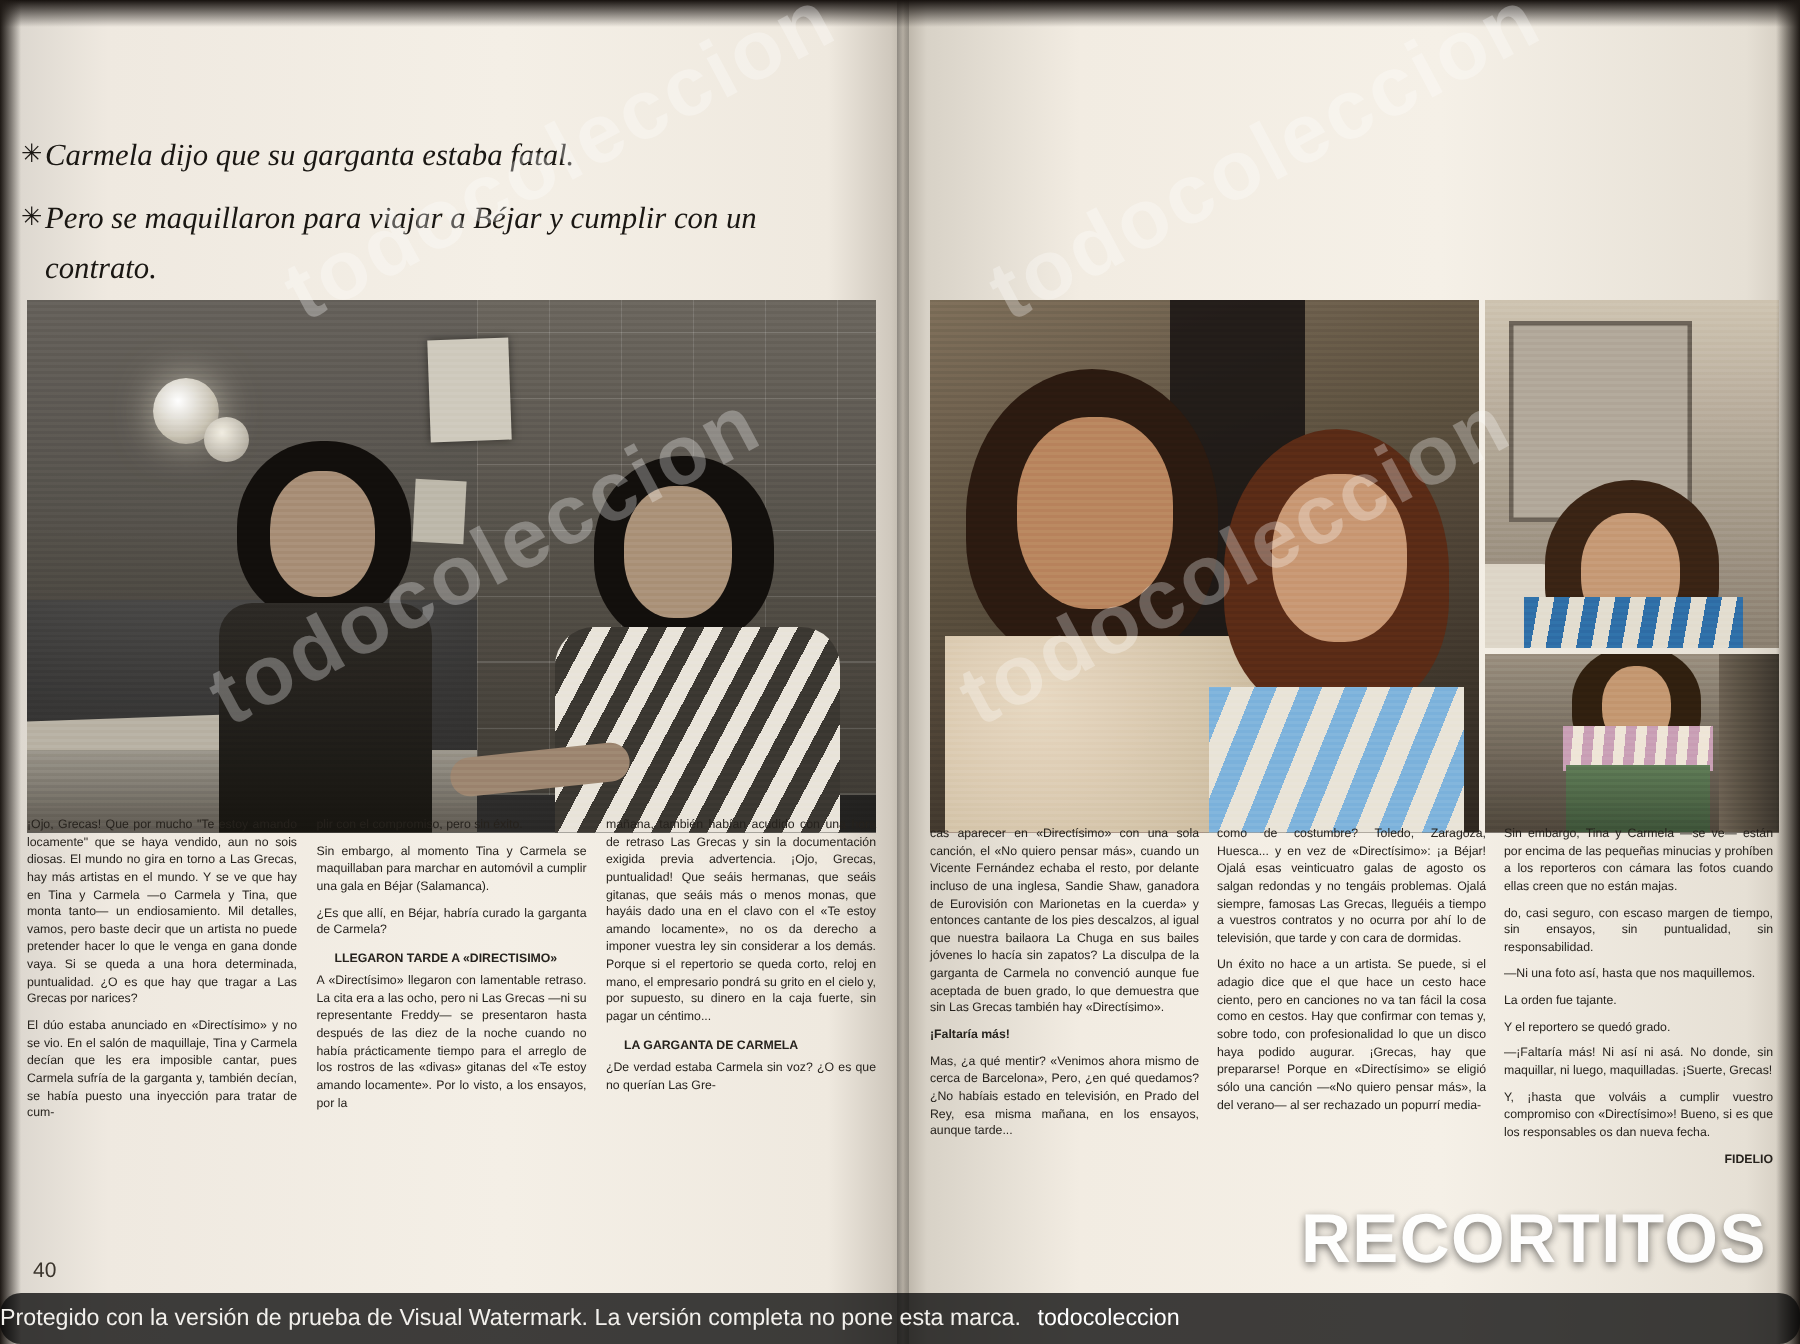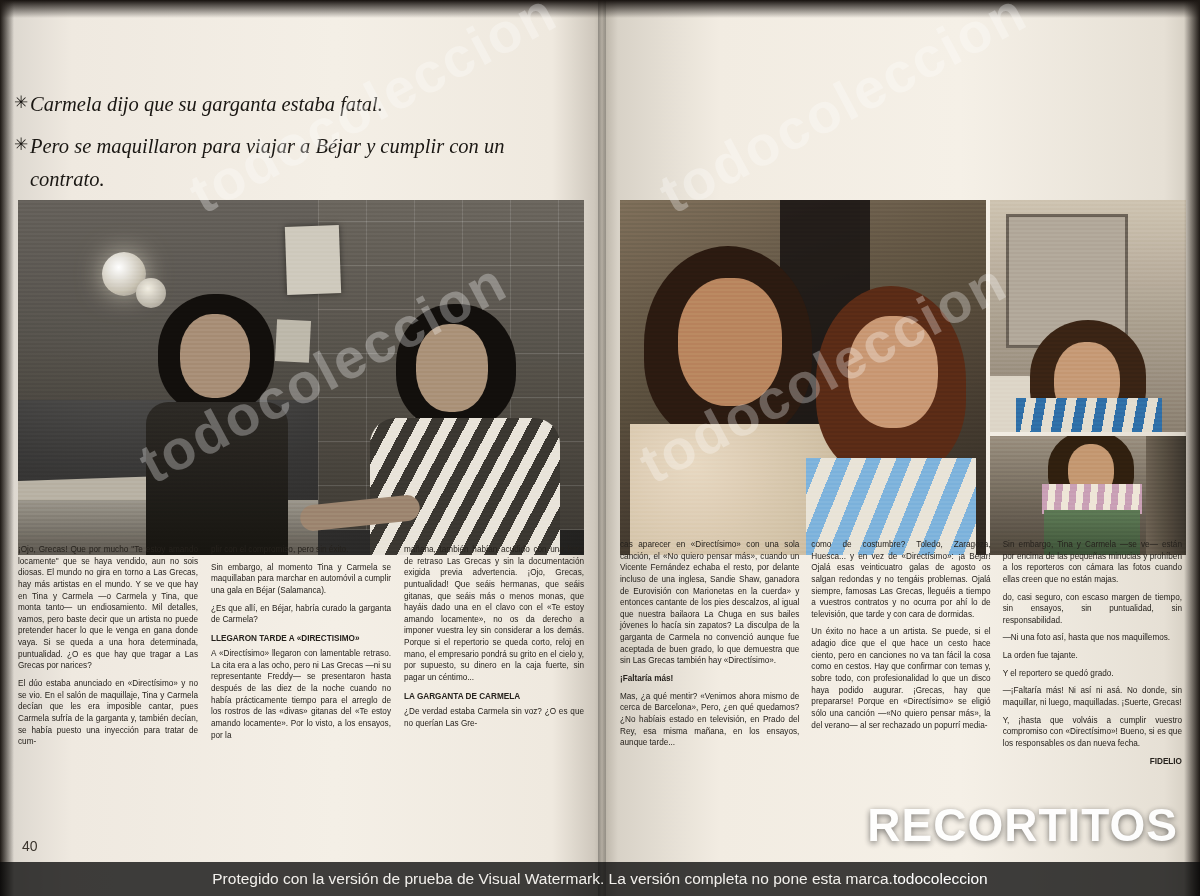--- a/index.html
+++ b/index.html
@@ -65,24 +65,24 @@
   .pl-grain{position:absolute;inset:0;background:
     repeating-linear-gradient(0deg,rgba(255,255,255,.03) 0 2px,rgba(0,0,0,.03) 2px 4px);
     mix-blend-mode:overlay;}
 
   .page-number{
     position:absolute;left:22px;top:838px;font-size:14px;color:#3a342c;font-family:"Liberation Sans",sans-serif;
   }
 
   
   .cols-left{position:absolute;left:18px;top:544px;width:566px;height:262px;display:flex;gap:13px;}
-  .cols-right{position:absolute;left:620px;top:539px;width:562px;height:262px;display:flex;gap:12px;}
+  .cols-right{position:absolute;left:620px;top:550px;width:562px;height:262px;display:flex;gap:12px;}
   .col{flex:1;font-family:"Liberation Sans",sans-serif;font-size:8.2px;line-height:1.42;color:#26221d;text-align:justify;}
   .col p{margin:0 0 6px 0;}
-  .col .sub{font-weight:bold;margin:8px 0 4px 0;line-height:1.25;}
+  .col .sub{font-weight:bold;margin:8px 0 4px 12px;line-height:1.25;}
   .col .b{font-weight:bold;}
   .sign{text-align:right;font-weight:bold;margin-top:8px;}
 
   
   .title{
     position:absolute;left:672px;top:86px;width:500px;text-align:right;
   }
   .title .l1{
     font-family:"Liberation Serif",serif;font-style:italic;font-weight:bold;
     font-size:46px;letter-spacing:1px;color:#e0136a;line-height:.98;
@@ -134,21 +134,21 @@
   .wm4{left:620px;top:340px;font-size:56px;}
   .wm-brand{
     position:absolute;right:22px;bottom:44px;color:#fff;opacity:.95;
     font-family:"Liberation Sans",sans-serif;font-weight:bold;font-size:46px;letter-spacing:1px;
     text-shadow:0 2px 6px rgba(0,0,0,.55);
   }
   .footer{
     position:absolute;left:0;bottom:0;width:1200px;height:34px;
     background:rgba(10,10,10,.78);
     color:#f2f0ec;font-family:"Liberation Sans",sans-serif;font-size:15.5px;
-    display:flex;align-items:center;justify-content:center;gap:0;
+    display:flex;align-items:center;justify-content:flex-start;gap:11px;border-radius:14px;
   }
   .footer .tdc{color:#fff;}
 </style>
 </head>
 <body>
 
 <div class="page">
 
   <div class="lead">
     <p><span class="star">✳</span><span>Carmela dijo que su garganta estaba fatal.</span></p>

